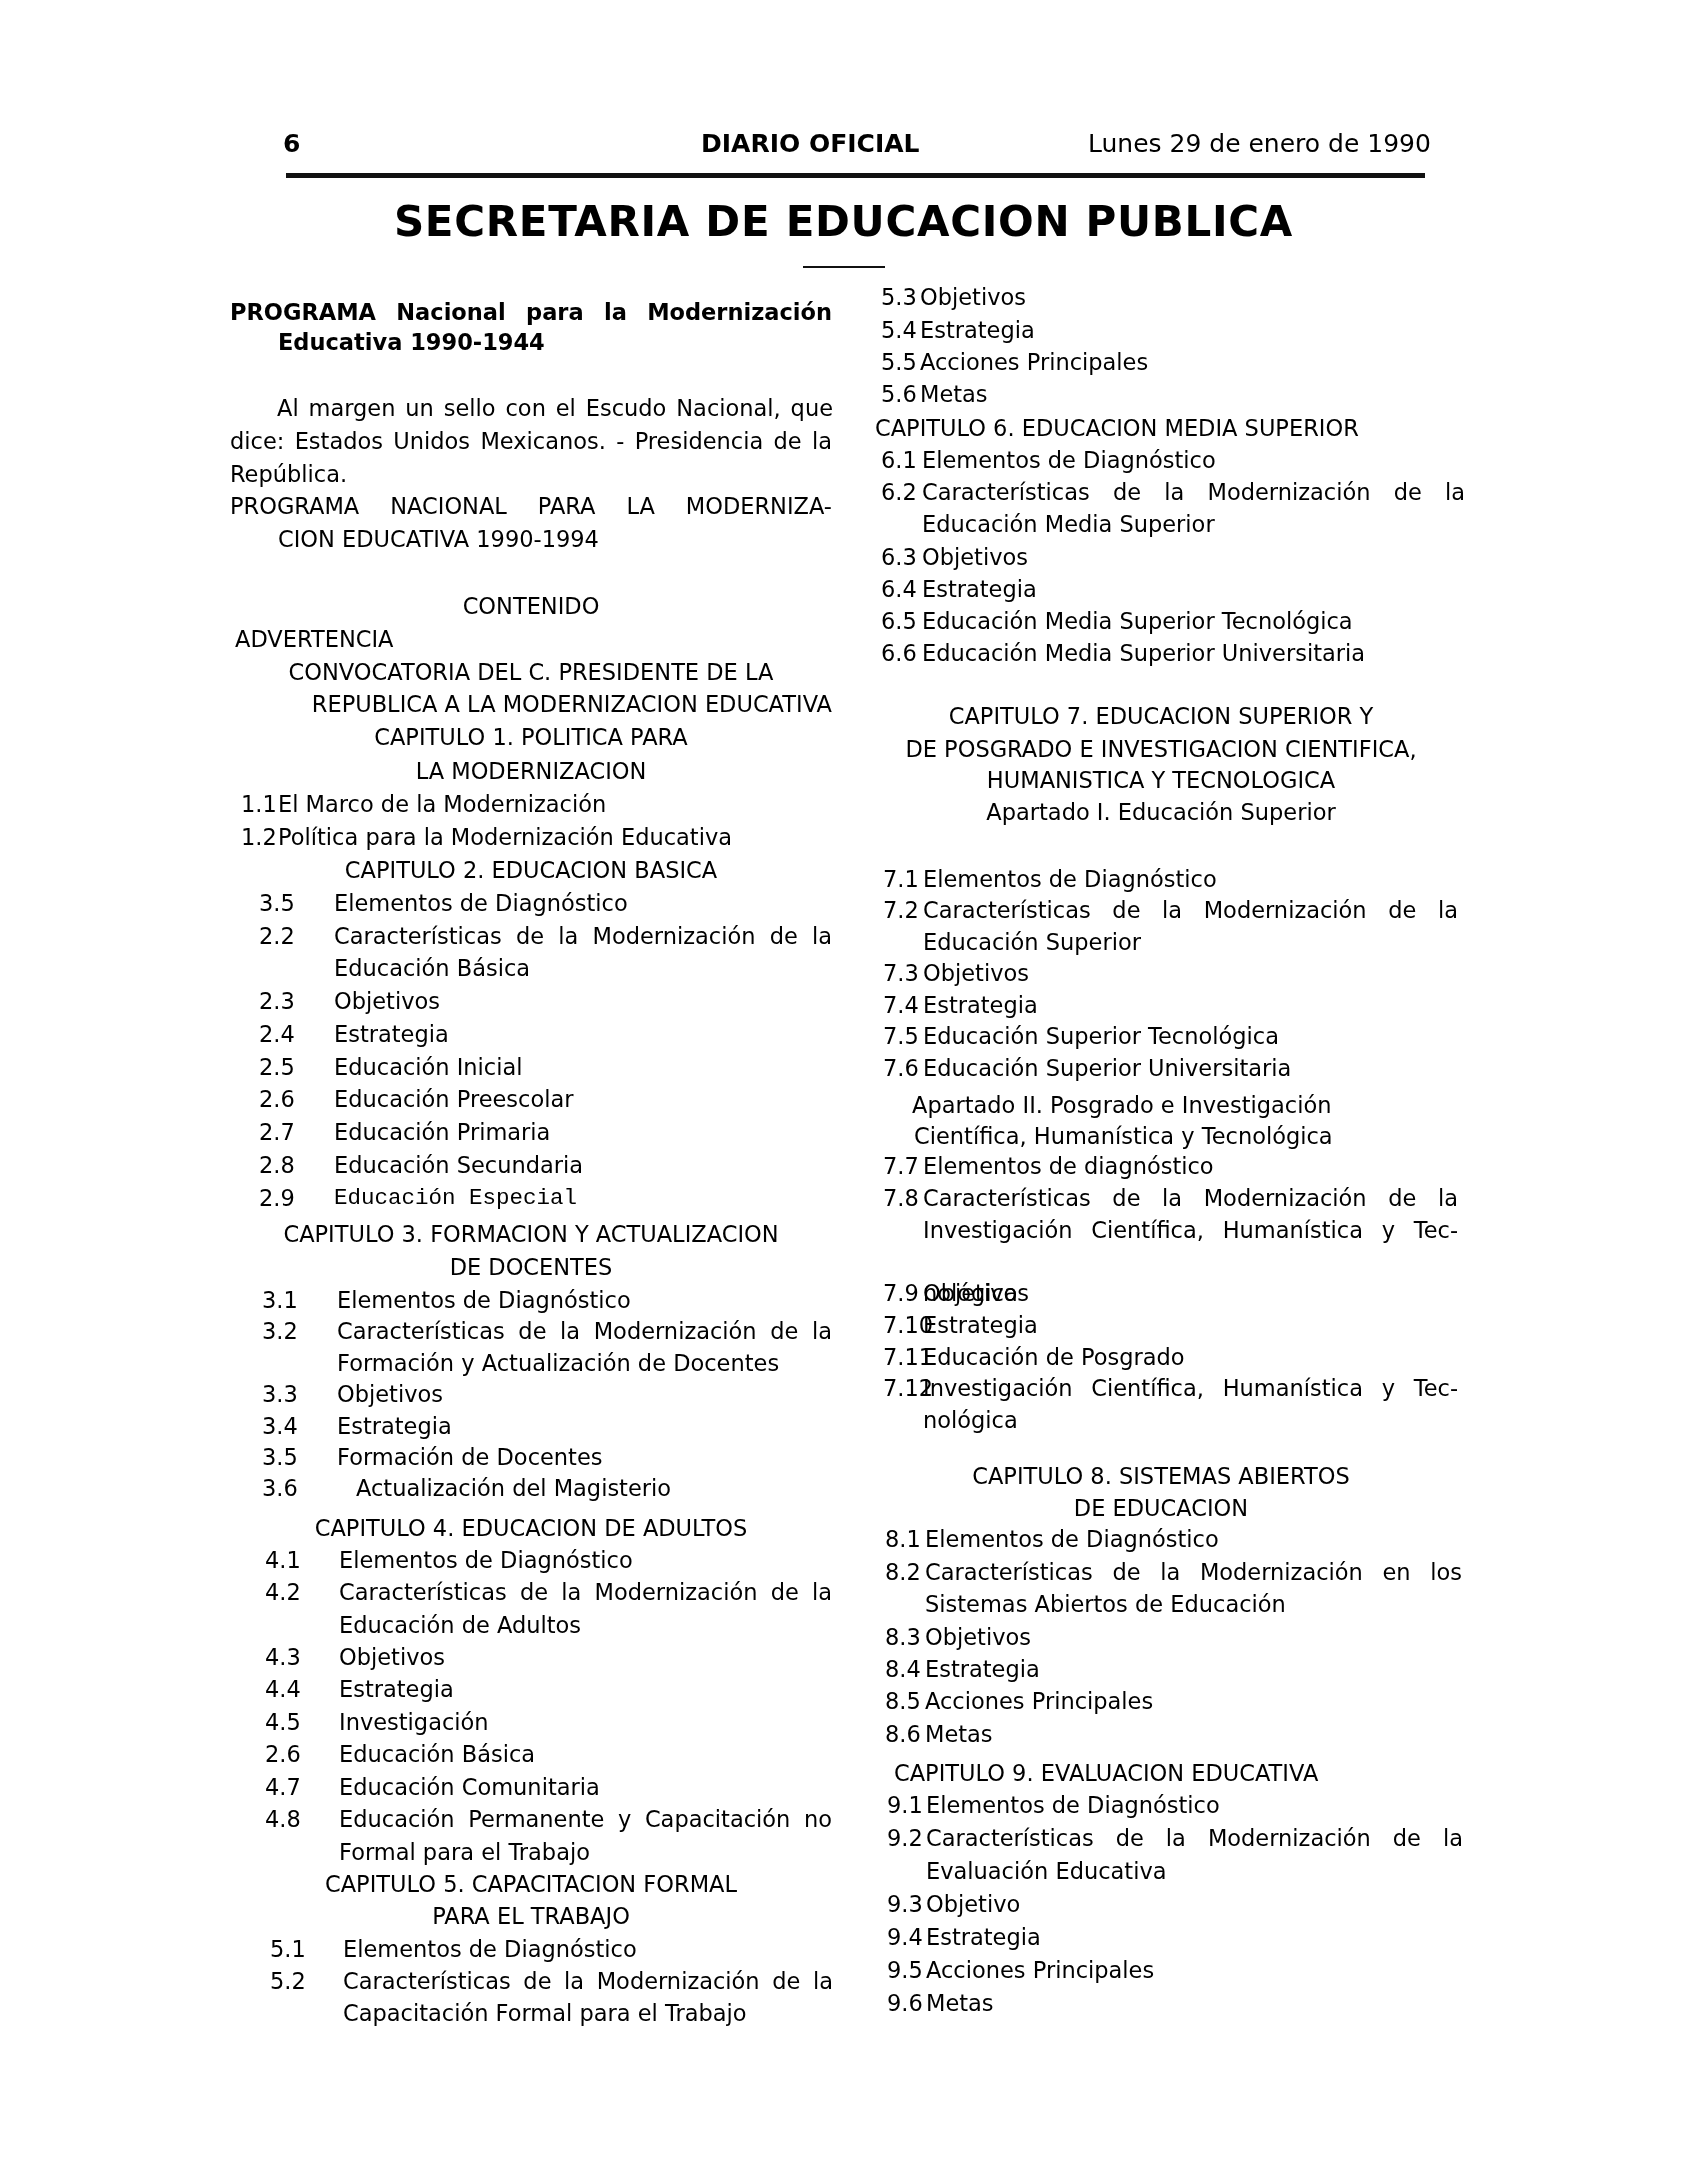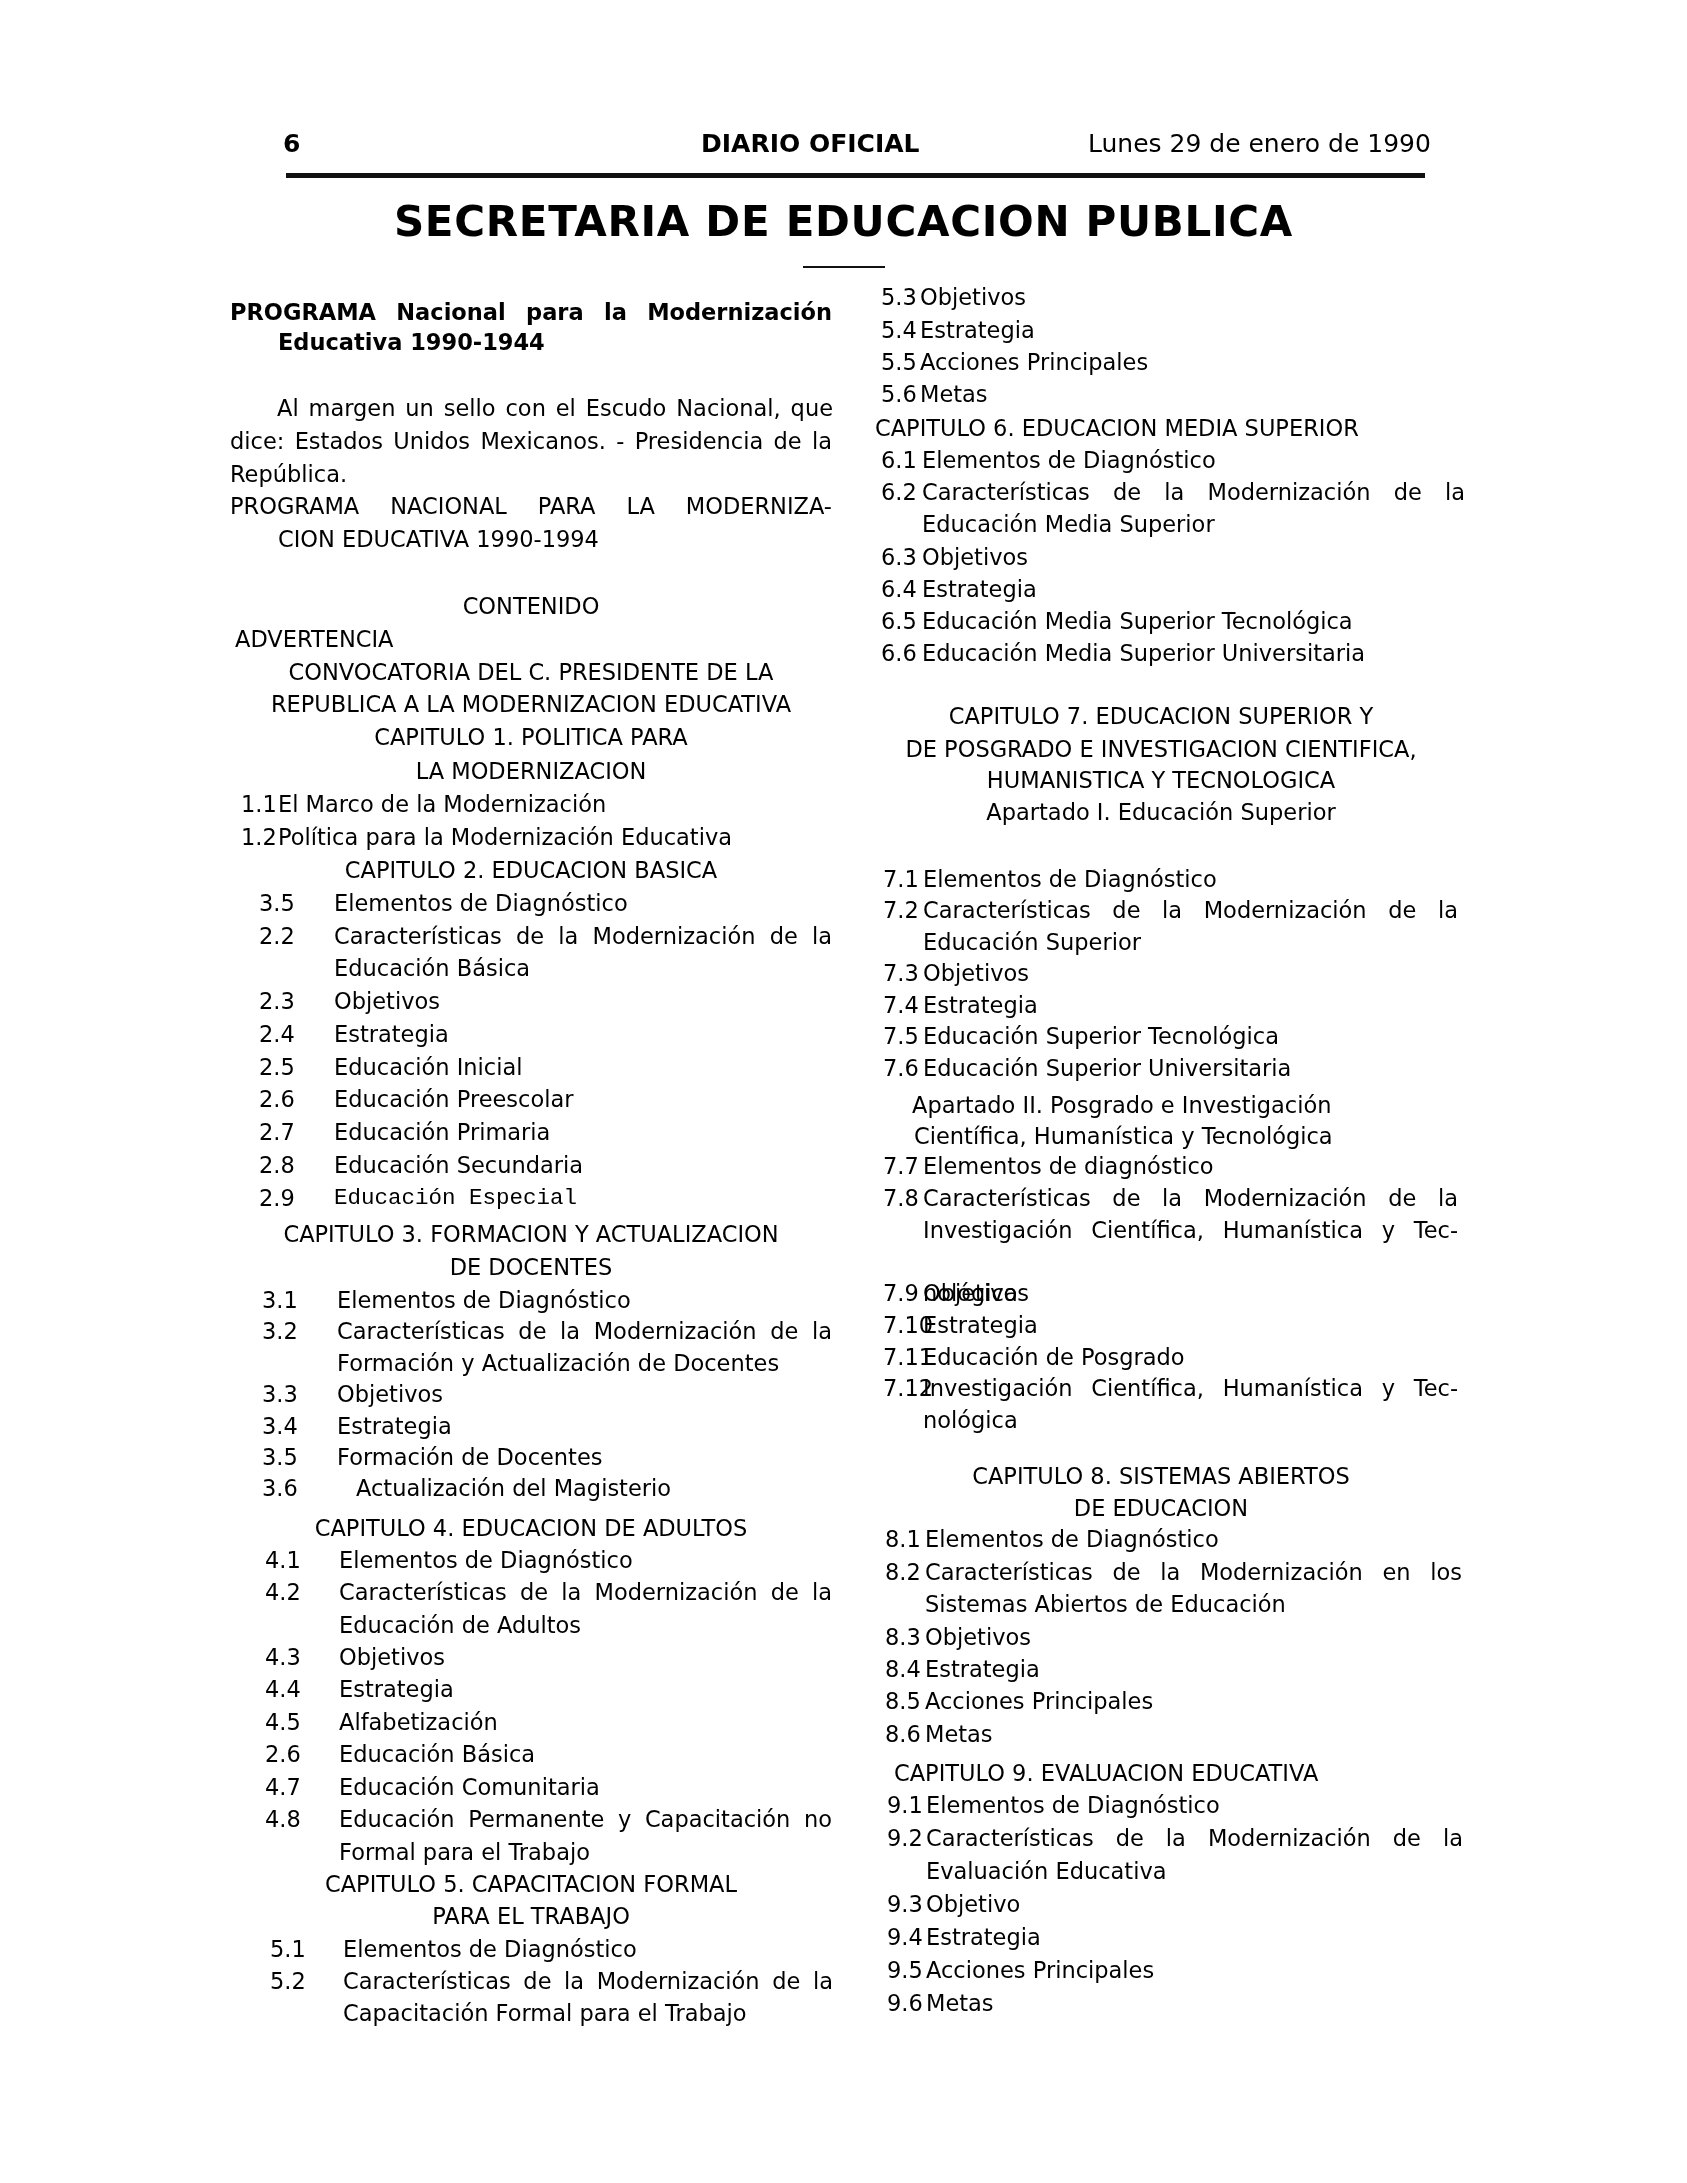--- a/index.html
+++ b/index.html
@@ -37,21 +37,21 @@
   <div class="ln just" style="left:277px;top:395px;width:556px;">Al margen un sello con el Escudo Nacional, que</div>
   <div class="ln just" style="left:230px;top:428px;width:602px;">dice: Estados Unidos Mexicanos. - Presidencia de la</div>
   <div class="ln" style="left:230px;top:461px;">República.</div>
 
   <div class="ln just" style="left:230px;top:493px;width:602px;">PROGRAMA NACIONAL PARA LA MODERNIZA-</div>
   <div class="ln" style="left:278px;top:526px;">CION EDUCATIVA 1990-1994</div>
 
   <div class="ln ctr" style="left:230px;top:593px;width:602px;">CONTENIDO</div>
   <div class="ln" style="left:235px;top:626px;">ADVERTENCIA</div>
   <div class="ln ctr" style="left:230px;top:659px;width:602px;">CONVOCATORIA DEL C. PRESIDENTE DE LA</div>
-  <div class="ln ctr" style="left:230px;top:691px;width:602px;">REPUBLICA A LA MODERNIZACION EDUCATIVA</div>
+  <div class="ln ctr" style="left:230px;top:691px;width:602px;text-align:right;">REPUBLICA A LA MODERNIZACION EDUCATIVA</div>
   <div class="ln ctr" style="left:230px;top:724px;width:602px;">CAPITULO 1.  POLITICA PARA</div>
   <div class="ln ctr" style="left:230px;top:758px;width:602px;">LA MODERNIZACION</div>
 
   <div>
     <span class="num" style="left:241px;top:791px;">1.1</span>
     <span class="ln" style="left:278px;top:791px;">El Marco de la Modernización</span>
   </div>
   <div>
     <span class="num" style="left:241px;top:824px;">1.2</span>
     <span class="ln" style="left:278px;top:824px;">Política para la Modernización Educativa</span>
@@ -143,21 +143,21 @@
       <div>
         <span class="num" style="left: 265px; top: 1644px;">4.3</span>
         <span class="ln" style="left: 339px; top: 1644px;">Objetivos</span>
       </div>
       <div>
         <span class="num" style="left: 265px; top: 1676px;">4.4</span>
         <span class="ln" style="left: 339px; top: 1676px;">Estrategia</span>
       </div>
       <div>
         <span class="num" style="left: 265px; top: 1709px;">4.5</span>
-        <span class="ln" style="left: 339px; top: 1709px;">Alfabetización</span>
+        <span class="ln" style="left: 339px; top: 1709px;">Investigación</span>
       </div>
       <div>
         <span class="num" style="left: 265px; top: 1741px;">2.6</span>
         <span class="ln" style="left: 339px; top: 1741px;">Educación Básica</span>
       </div>
       <div>
         <span class="num" style="left: 265px; top: 1774px;">4.7</span>
         <span class="ln" style="left: 339px; top: 1774px;">Educación Comunitaria</span>
       </div>
       <div>

